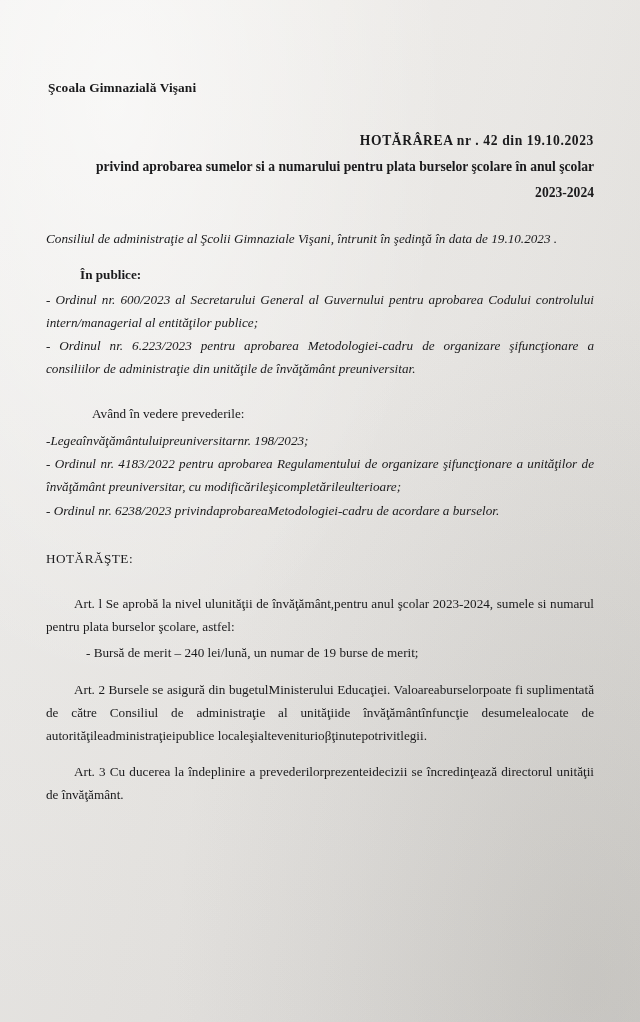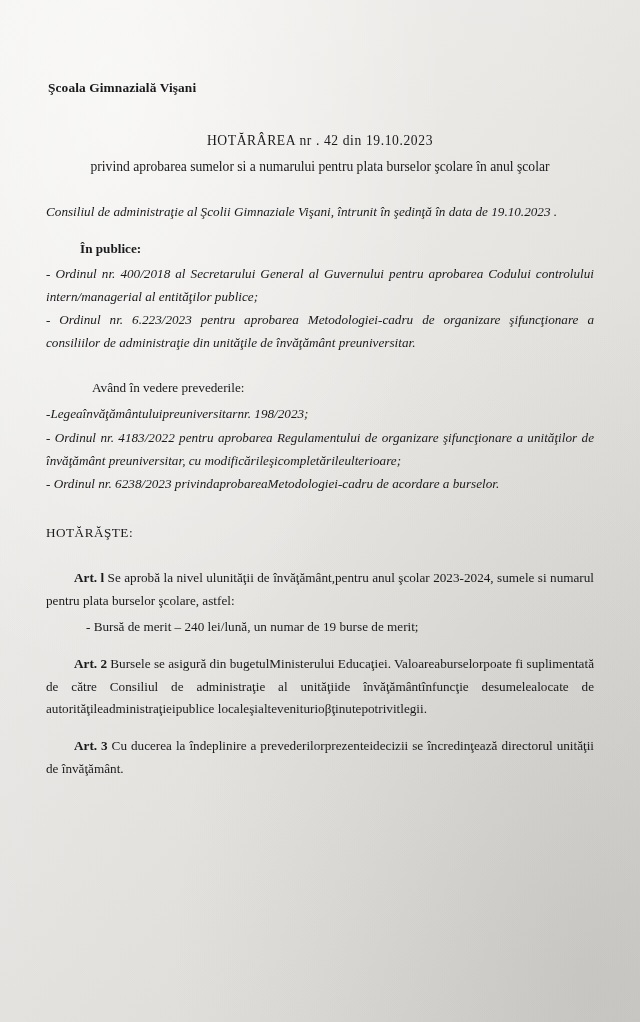--- a/index.html
+++ b/index.html
@@ -40,22 +40,22 @@
     text-align: justify;
   }
   .school {
     font-weight: bold;
     font-size: 13.4px;
     margin: 0 0 30px 2px;
     text-align: left;
     letter-spacing: 0.1px;
   }
   .title-block {
-    text-align: center;
-    font-weight: normal;
+    text-align: right;
+    font-weight: bold;
     font-size: 13.6px;
     line-height: 1.78;
     margin: 0 0 22px 0;
   }
   .title-main {
     letter-spacing: 0.6px;
   }
   .title-sub {
     display: block;
     margin-top: 2px;
@@ -83,46 +83,47 @@
     text-align: left;
     font-weight: normal;
     margin: 26px 0 22px 0;
     letter-spacing: 0.5px;
   }
   .art {
     margin: 14px 0 0 0;
     text-indent: 28px;
     text-align: justify;
   }
-  .art b { font-weight: bold; }
+  .art b { font-weight: normal; }
   .bullet {
     margin: 4px 0 0 0;
     text-indent: 40px;
     text-align: left;
   }
   .gap-top { margin-top: 13px; }
 </style>
 </head>
 <body>
 
 <div class="page">
   <div class="content">
 
     <div class="school">Şcoala Gimnazială Vişani</div>
 
     <div class="title-block">
       <span class="title-main">HOTĂRÂREA nr . 42 din  19.10.2023</span>
       <span class="title-sub">privind aprobarea sumelor si a numarului pentru plata burselor şcolare în anul şcolar</span>
+      <span class="title-years">2023-2024</span>
     </div>
 
     <p class="para">Consiliul de administraţie al Şcolii Gimnaziale Vişani, întrunit în şedinţă în data de 19.10.2023 .</p>
 
     <div class="sect-head">În publice:</div>
 
-    <p class="para">- Ordinul nr. 400/2018 al Secretarului General al Guvernului pentru aprobarea Codului controlului intern/managerial al entităţilor publice;</p>
+    <p class="para">- Ordinul nr. 600/2023 al Secretarului General al Guvernului pentru aprobarea Codului controlului intern/managerial al entităţilor publice;</p>
     <p class="para">- Ordinul nr. 6.223/2023 pentru aprobarea Metodologiei-cadru de organizare şifuncţionare a consiliilor de administraţie din unităţile de învăţământ preuniversitar.</p>
 
     <div class="sect-head2">Având în vedere prevederile:</div>
 
     <p class="para">-Legeaînvăţământuluipreuniversitarnr. 198/2023;</p>
     <p class="para gap-top">- Ordinul nr. 4183/2022 pentru aprobarea Regulamentului de organizare şifuncţionare a unităţilor de învăţământ preuniversitar, cu modificărileşicompletărileulterioare;</p>
     <p class="para gap-top">- Ordinul nr. 6238/2023 privindaprobareaMetodologiei-cadru de acordare a burselor.</p>
 
     <div class="decision-head">HOTĂRĂŞTE:</div>
 

